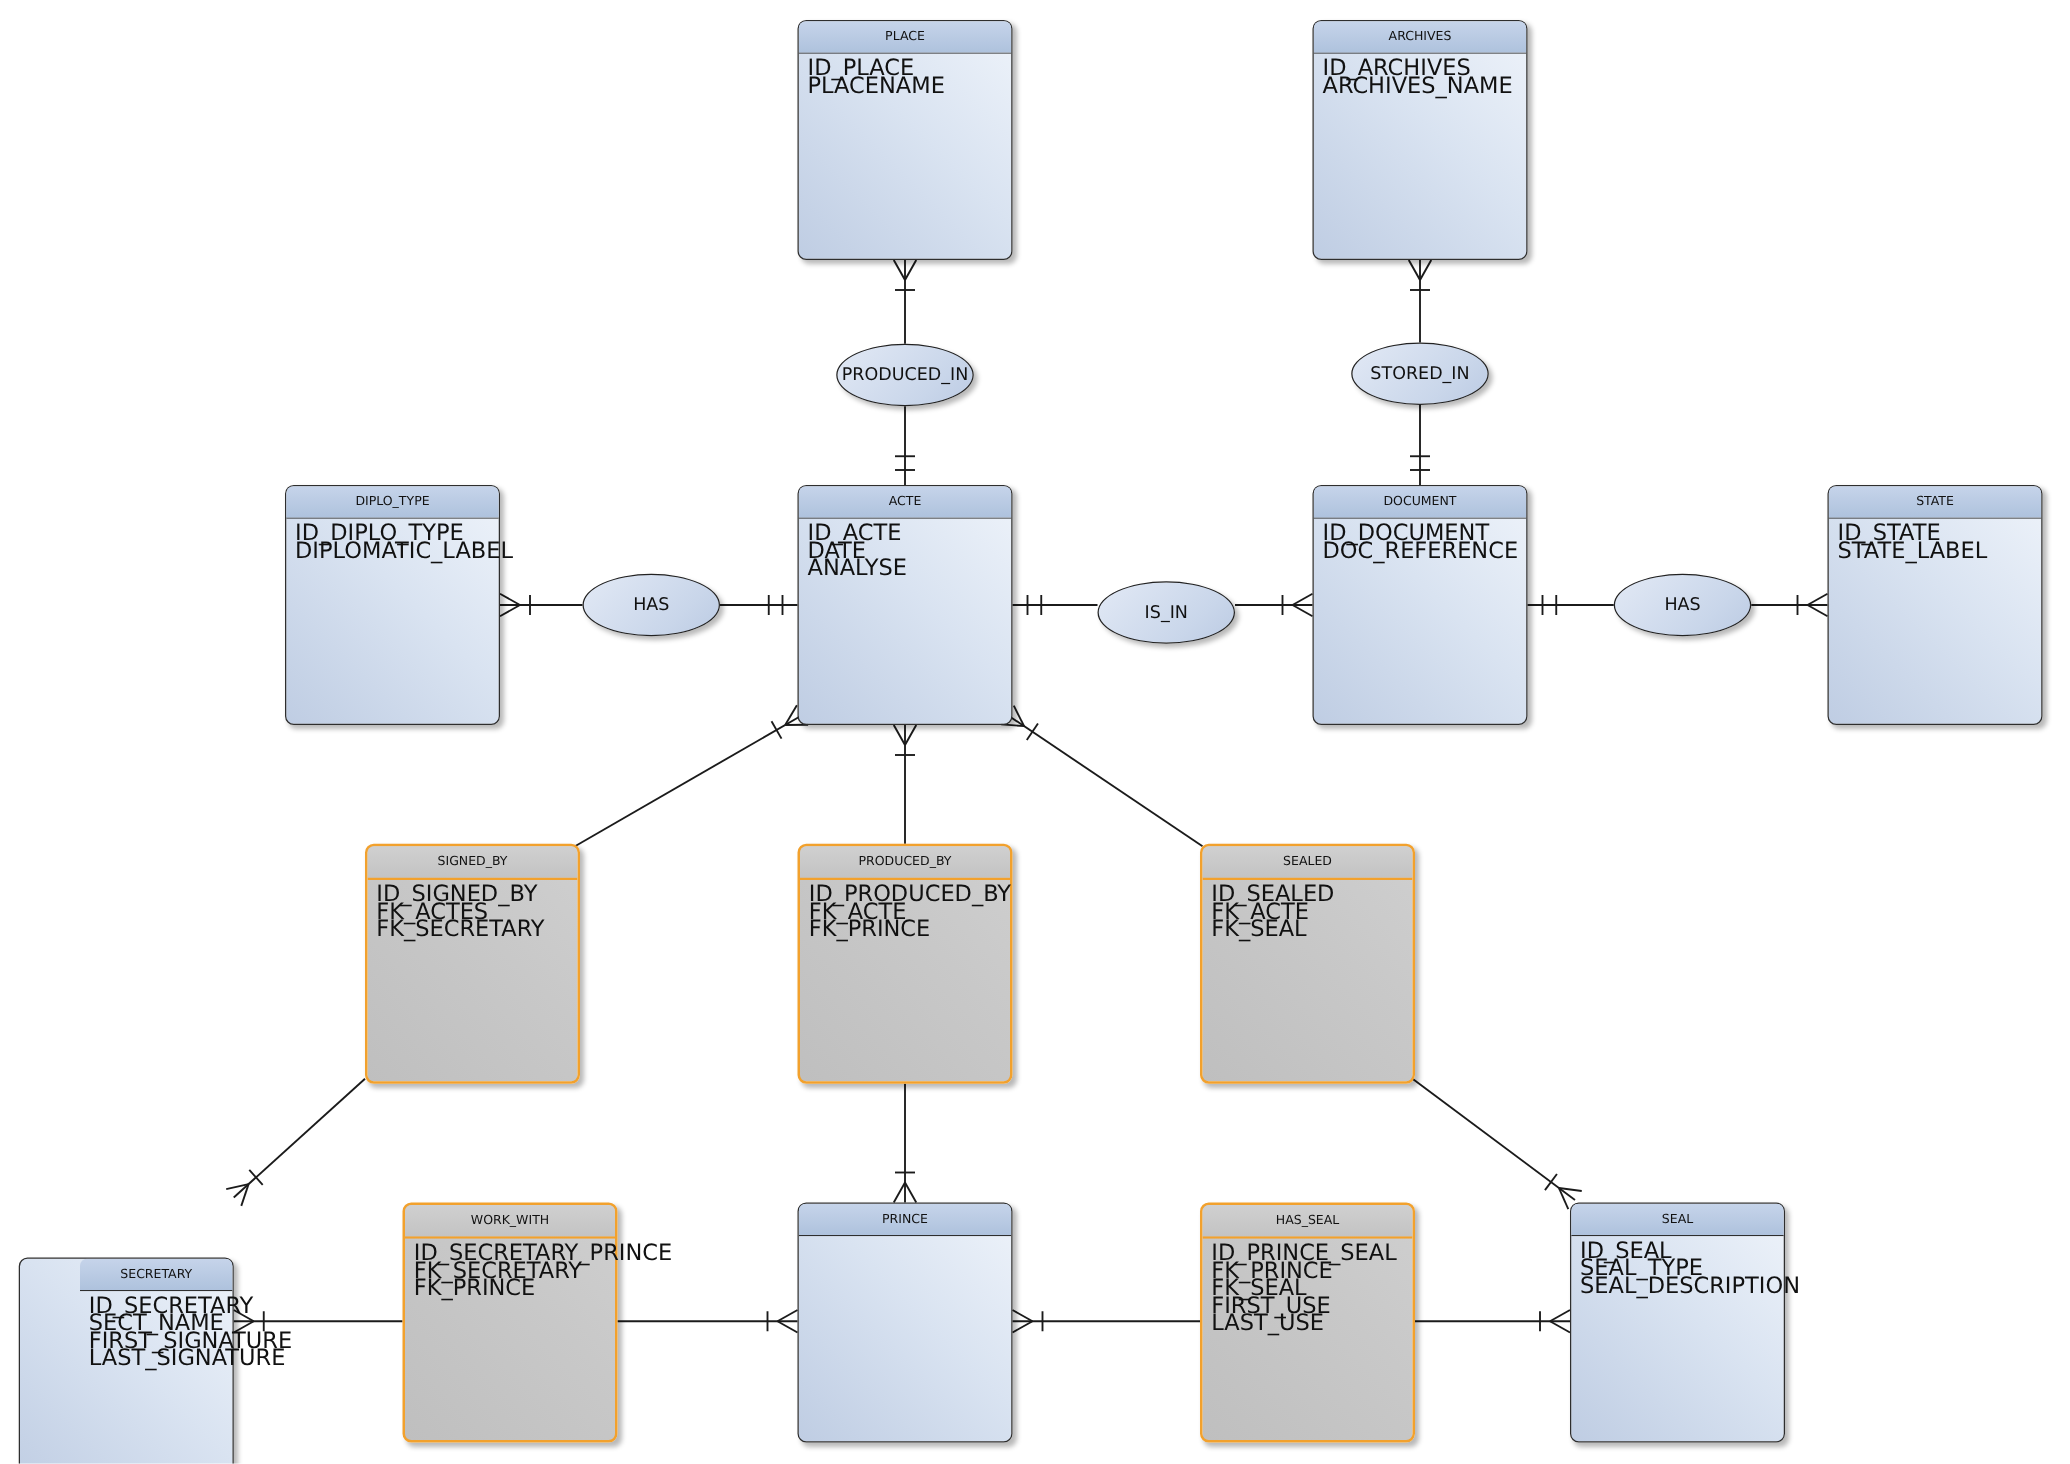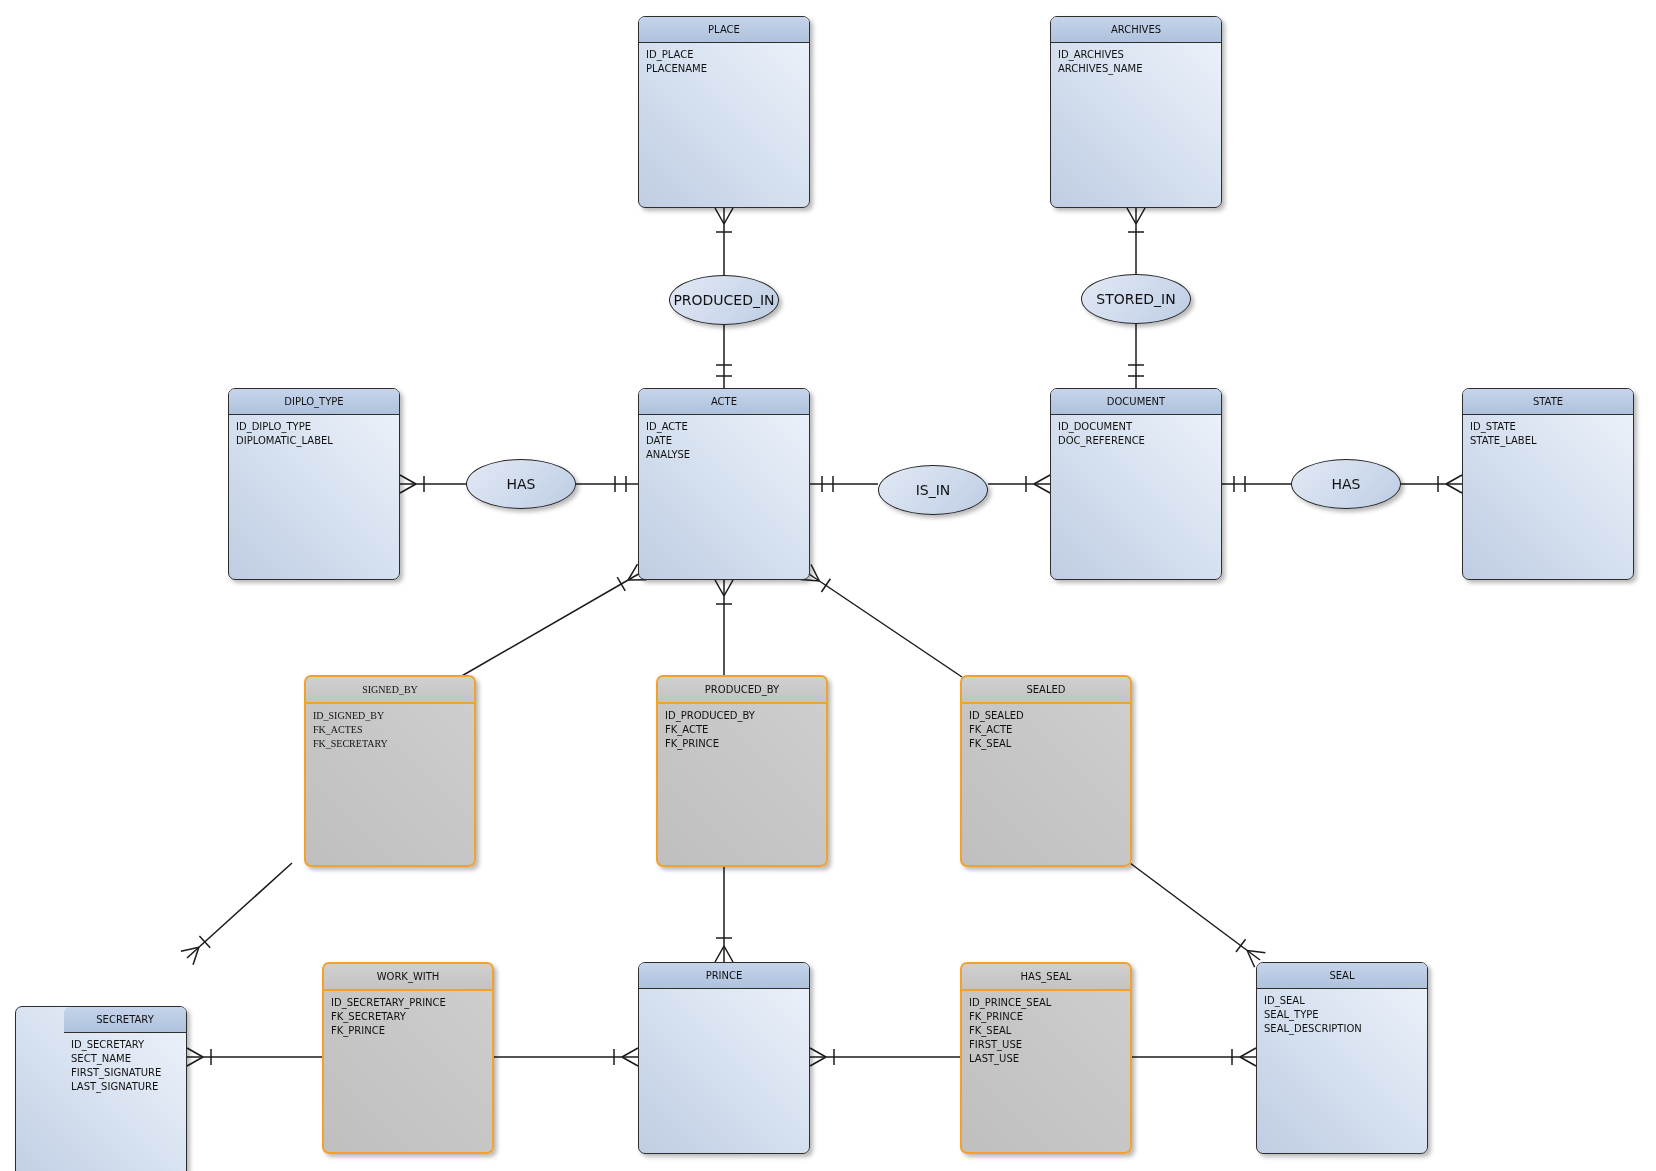--- a/index.html
+++ b/index.html
@@ -13,21 +13,21 @@
     border:1.6px solid #2e2e2e;border-radius:7px;
     background:linear-gradient(45deg,#bfcde3 0%,#d9e3f1 55%,#eef3fa 100%);
     box-shadow:3px 3px 4px rgba(0,0,0,0.28);
   }
   .entity .hdr{
     height:25px;line-height:25px;text-align:center;font-size:10px;
     border-bottom:1.5px solid #2e2e2e;border-radius:5.5px 5.5px 0 0;
     background:linear-gradient(#c6d4ea,#aec2dd);
     overflow:hidden;white-space:nowrap;
   }
-  .entity .attrs{padding:5px 7px;font-size:10px;line-height:14px;text-align:left;}
+  .entity .attrs{padding:5px 7px;font-size:18px;line-height:14px;text-align:left;}
   .attr-line{white-space:nowrap;}
   .assoc{
     border:2px solid #f2a12d;
     background:linear-gradient(45deg,#bfbfbf 0%,#c8c8c8 60%,#cfcfcf 100%);
   }
   .assoc .hdr{
     border-bottom:2px solid #f2a12d;background:linear-gradient(#d0d0d0,#c3c3c3);
   }
   .rel{
     position:absolute;width:110px;height:50px;z-index:2;box-sizing:border-box;
@@ -37,22 +37,22 @@
     display:flex;align-items:center;justify-content:center;
     font-size:14px;
   }
   
   #e-place{left:638px;top:16px;}
   #e-archives{left:1050px;top:16px;}
   #e-diplo{left:228px;top:388px;}
   #e-acte{left:638px;top:388px;}
   #e-document{left:1050px;top:388px;}
   #e-state{left:1462px;top:388px;}
-  #e-signed{left:304px;top:675px;font-family:Liberation Serif, serif;}
-  #e-producedby{left:638px;top:675px;margin-left:18px;}
+  #e-signed{left:292px;top:675px;}
+  #e-producedby{left:638px;top:675px;}
   #e-sealed{left:960px;top:675px;}
   #e-secretary{left:15px;top:1006px;padding-left:48px;}
   #e-workwith{left:322px;top:962px;}
   #e-prince{left:638px;top:962px;}
   #e-hasseal{left:960px;top:962px;}
   #e-seal{left:1256px;top:962px;}
   
   #r-producedin{left:669px;top:275px;}
   #r-storedin{left:1081px;top:274px;}
   #r-has{left:466px;top:459px;}

